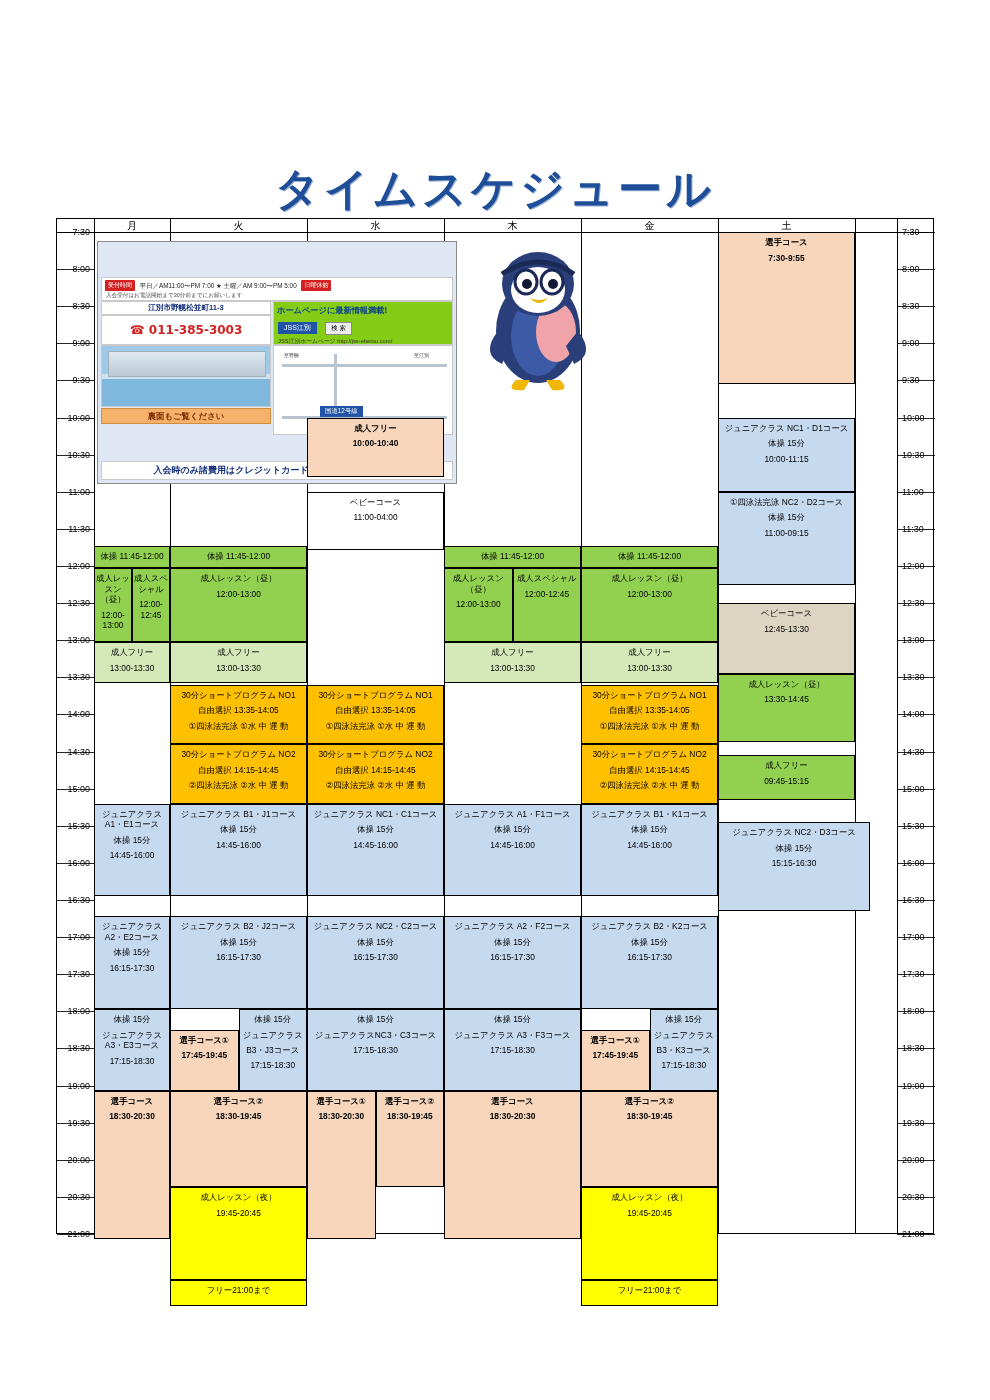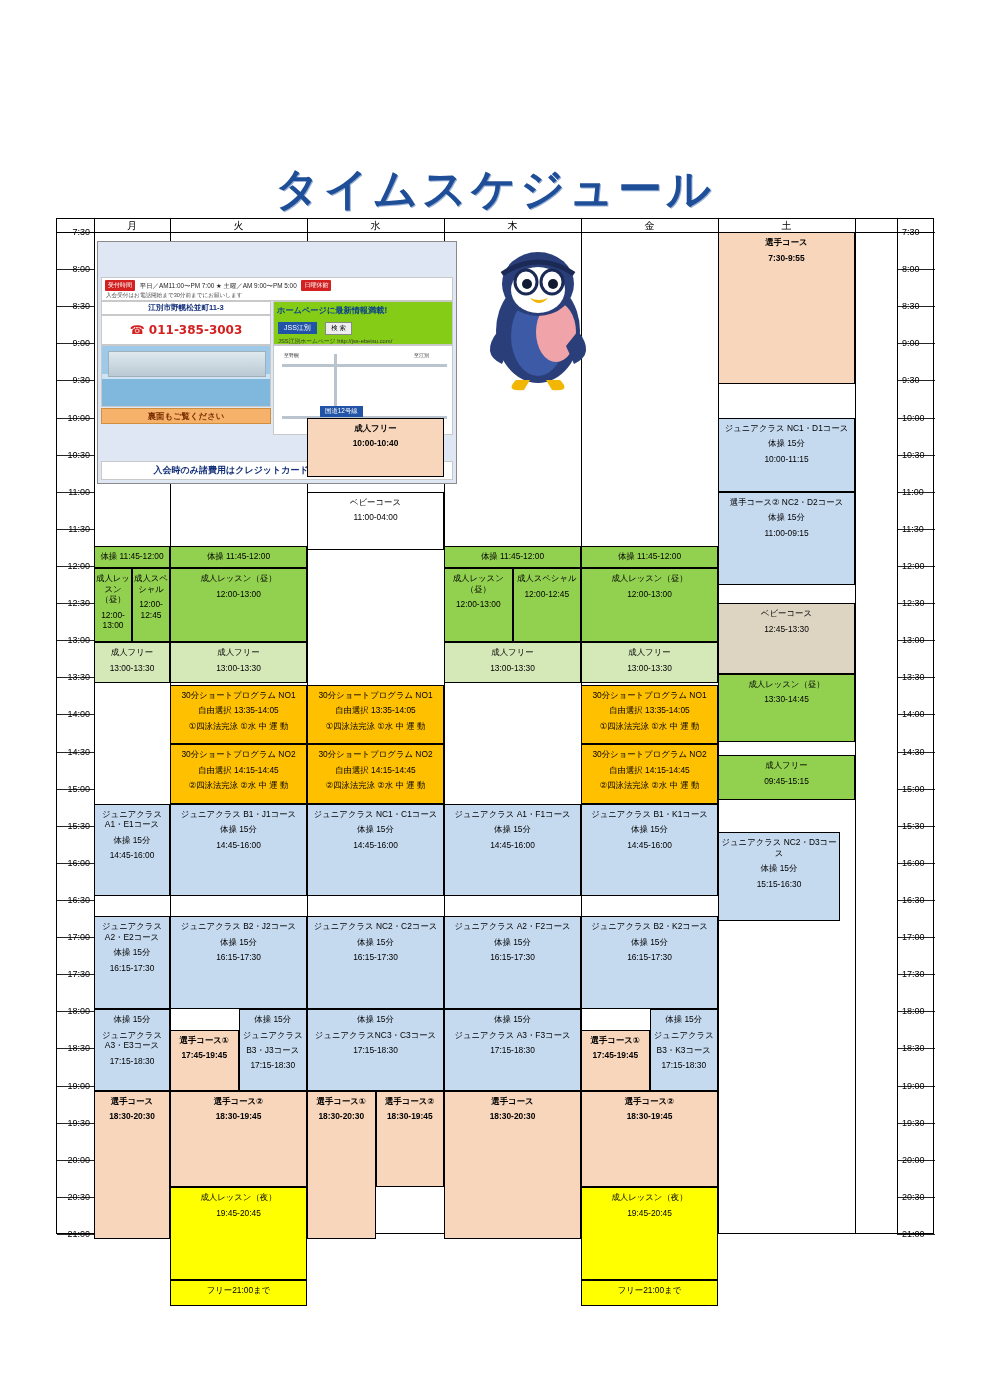--- a/index.html
+++ b/index.html
@@ -342,21 +342,21 @@
       <div class="cell c-white" style="left: 250px; width: 137px; top: 272.778px; height: 57.8933px;">
         <div class="l1">ベビーコース</div>
         <div class="l2">11:00-04:00</div>
       </div>
       <div class="cell c-blue" style="left: 661px; width: 137px; top: 198.556px; height: 74.2222px;">
         <div class="l1">ジュニアクラス  NC1・D1コース</div>
         <div class="l2">体操  15分</div>
         <div class="l3">10:00-11:15</div>
       </div>
       <div class="cell c-blue" style="left: 661px; width: 137px; top: 272.778px; height: 92.7778px;">
-        <div class="l1">選手コース②  NC2・D2コース</div>
+        <div class="l1">①四泳法完泳  NC2・D2コース</div>
         <div class="l2">体操  15分</div>
         <div class="l3">11:00-09:15</div>
       </div>
       <div class="cell c-beige" style="left: 661px; width: 137px; top: 384.111px; height: 70.5111px;">
         <div class="l1">ベビーコース</div>
         <div class="l2">12:45-13:30</div>
       </div>
       <div class="cell c-green" style="left: 37px; width: 76px; top: 326.96px; height: 22.2667px;">
         <div class="l1">体操 11:45-12:00</div>
       </div>
@@ -465,21 +465,21 @@
       <div class="cell c-blue" style="left: 387px; width: 137px; top: 584.511px; height: 92.7778px;">
         <div class="l1">ジュニアクラス  A1・F1コース</div>
         <div class="l2">体操  15分</div>
         <div class="l3">14:45-16:00</div>
       </div>
       <div class="cell c-blue" style="left: 524px; width: 137px; top: 584.511px; height: 92.7778px;">
         <div class="l1">ジュニアクラス  B1・K1コース</div>
         <div class="l2">体操  15分</div>
         <div class="l3">14:45-16:00</div>
       </div>
-      <div class="cell c-blue" style="left: 661px; width: 122px; top: 603.067px; height: 89.0667px; margin-top: 10px;">
+      <div class="cell c-blue" style="left: 661px; width: 152px; top: 603.067px; height: 89.0667px;">
         <div class="l1">ジュニアクラス  NC2・D3コース</div>
         <div class="l2">体操  15分</div>
         <div class="l3">15:15-16:30</div>
       </div>
       <div class="cell c-blue" style="left: 37px; width: 76px; top: 697.329px; height: 92.7778px;">
         <div class="l1">ジュニアクラス  A2・E2コース</div>
         <div class="l2">体操  15分</div>
         <div class="l3">16:15-17:30</div>
       </div>
       <div class="cell c-blue" style="left: 113px; width: 137px; top: 697.329px; height: 92.7778px;">

